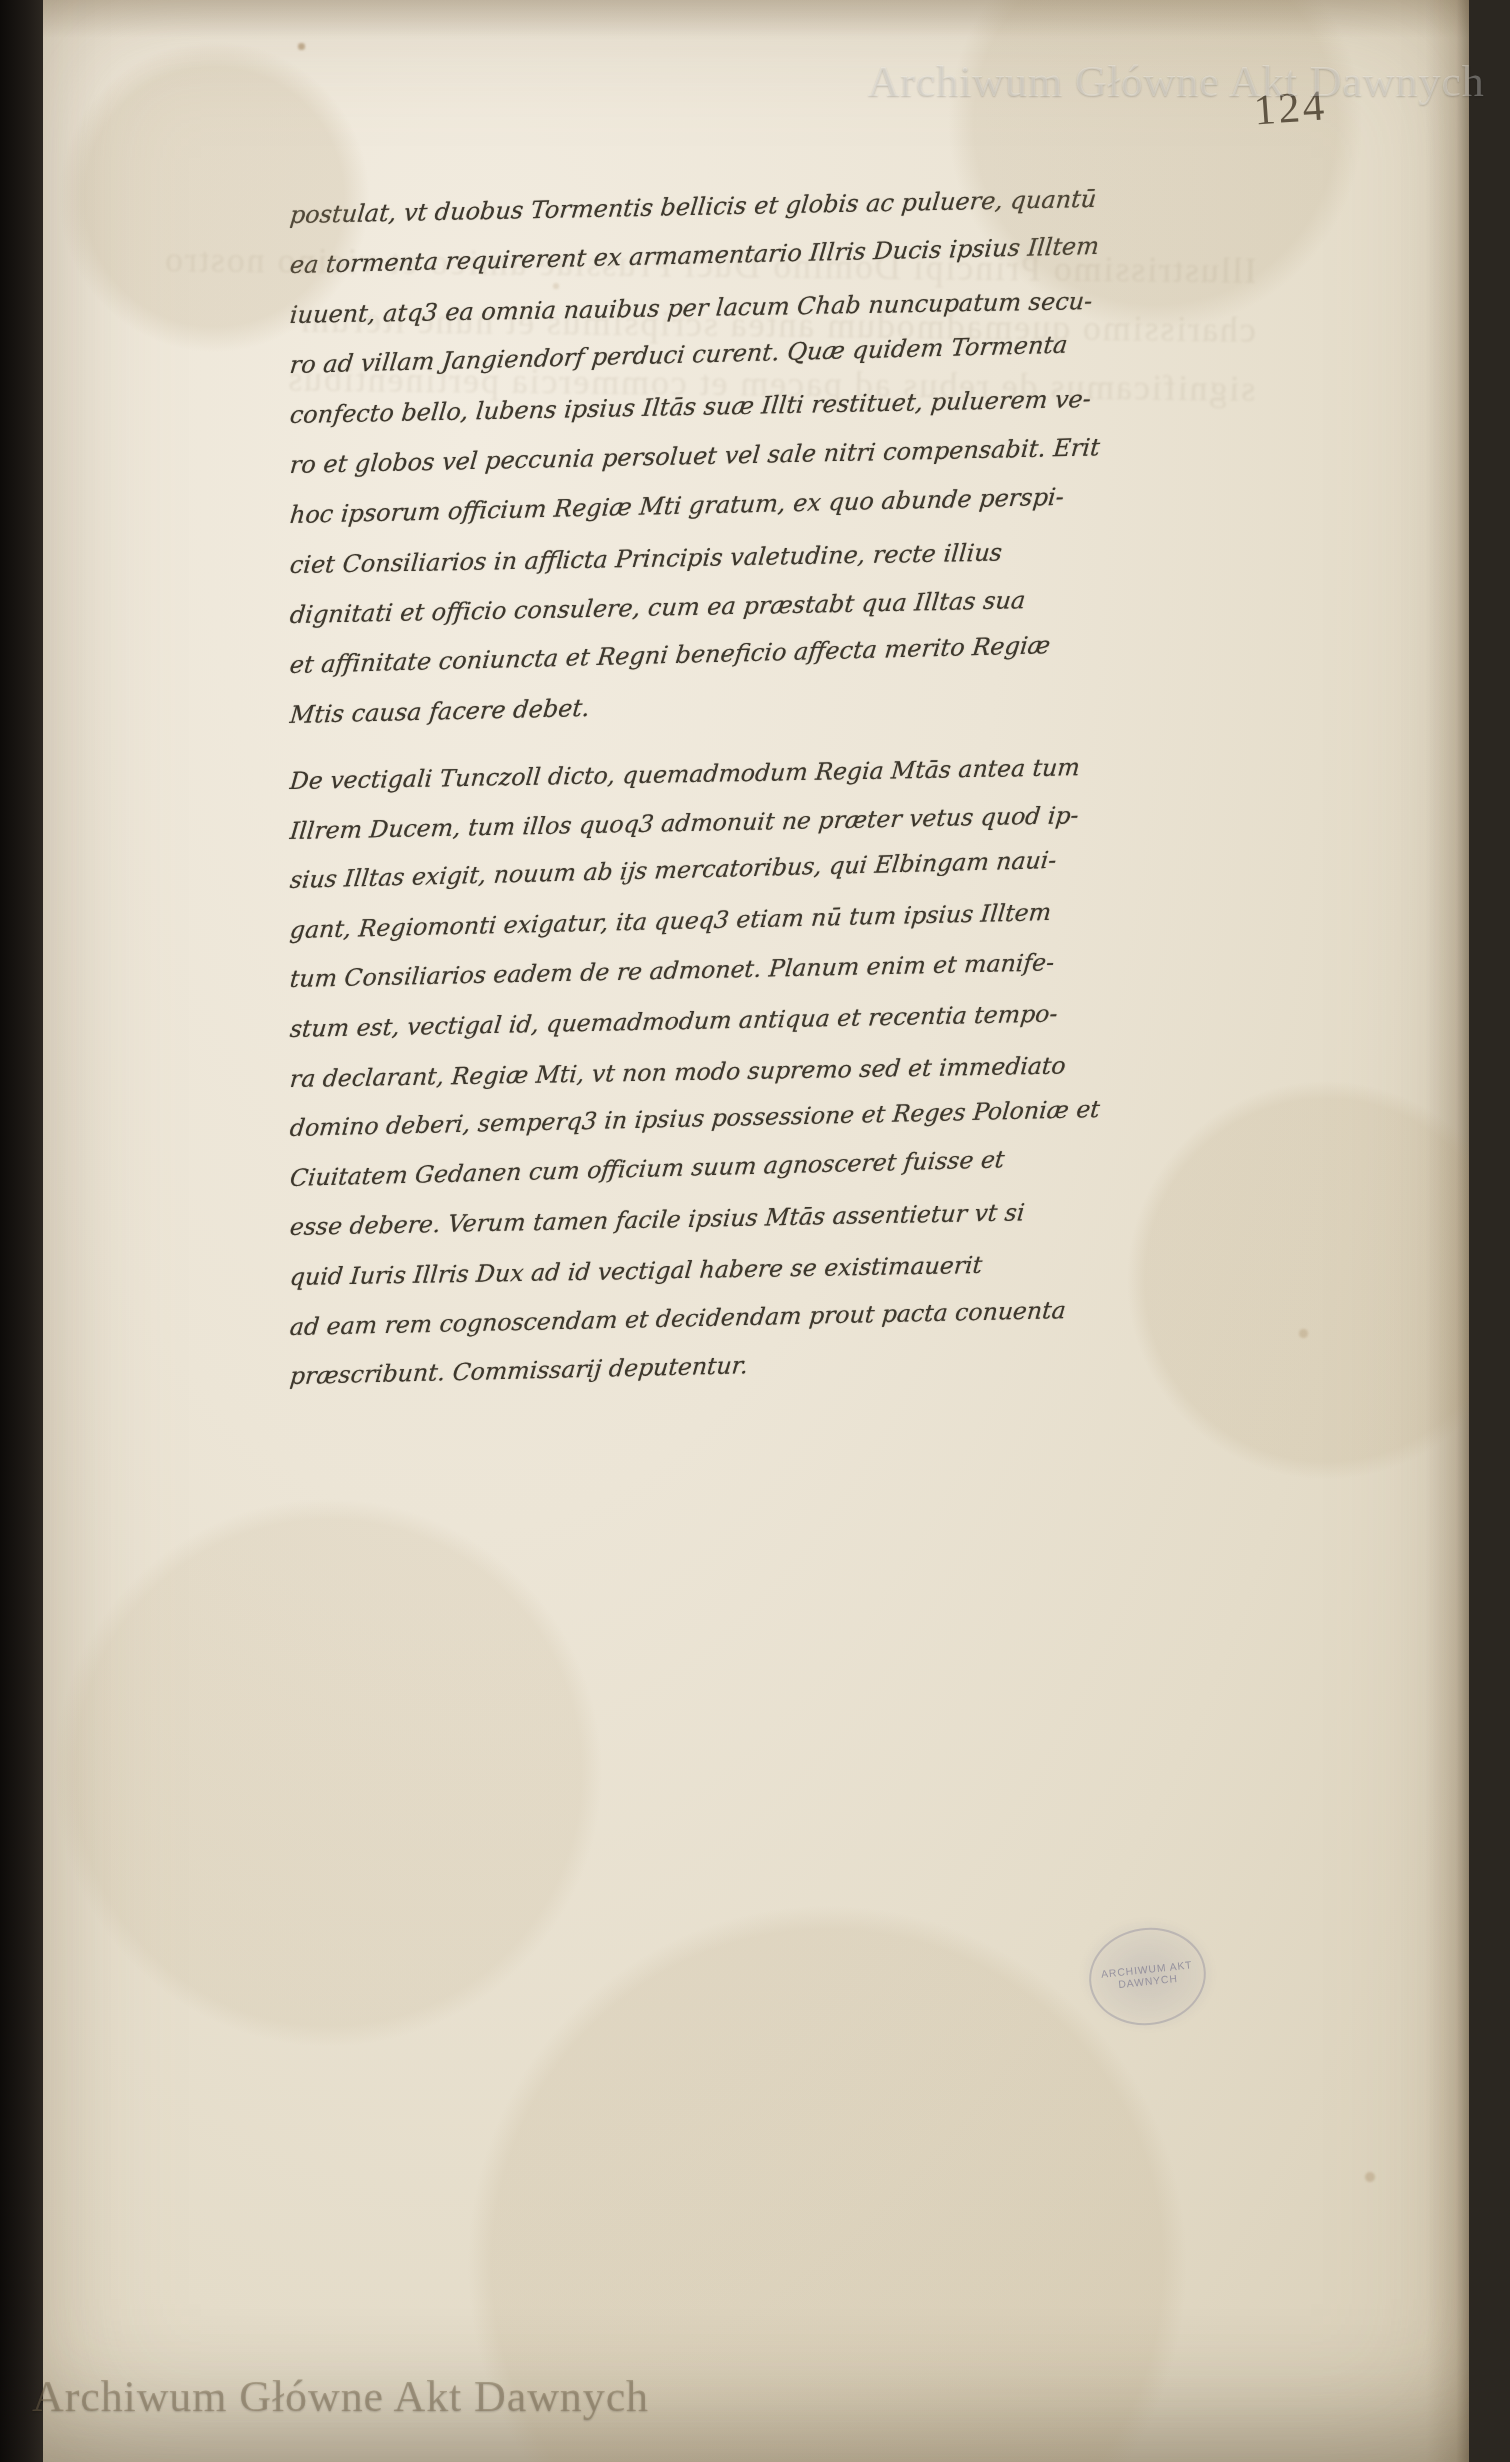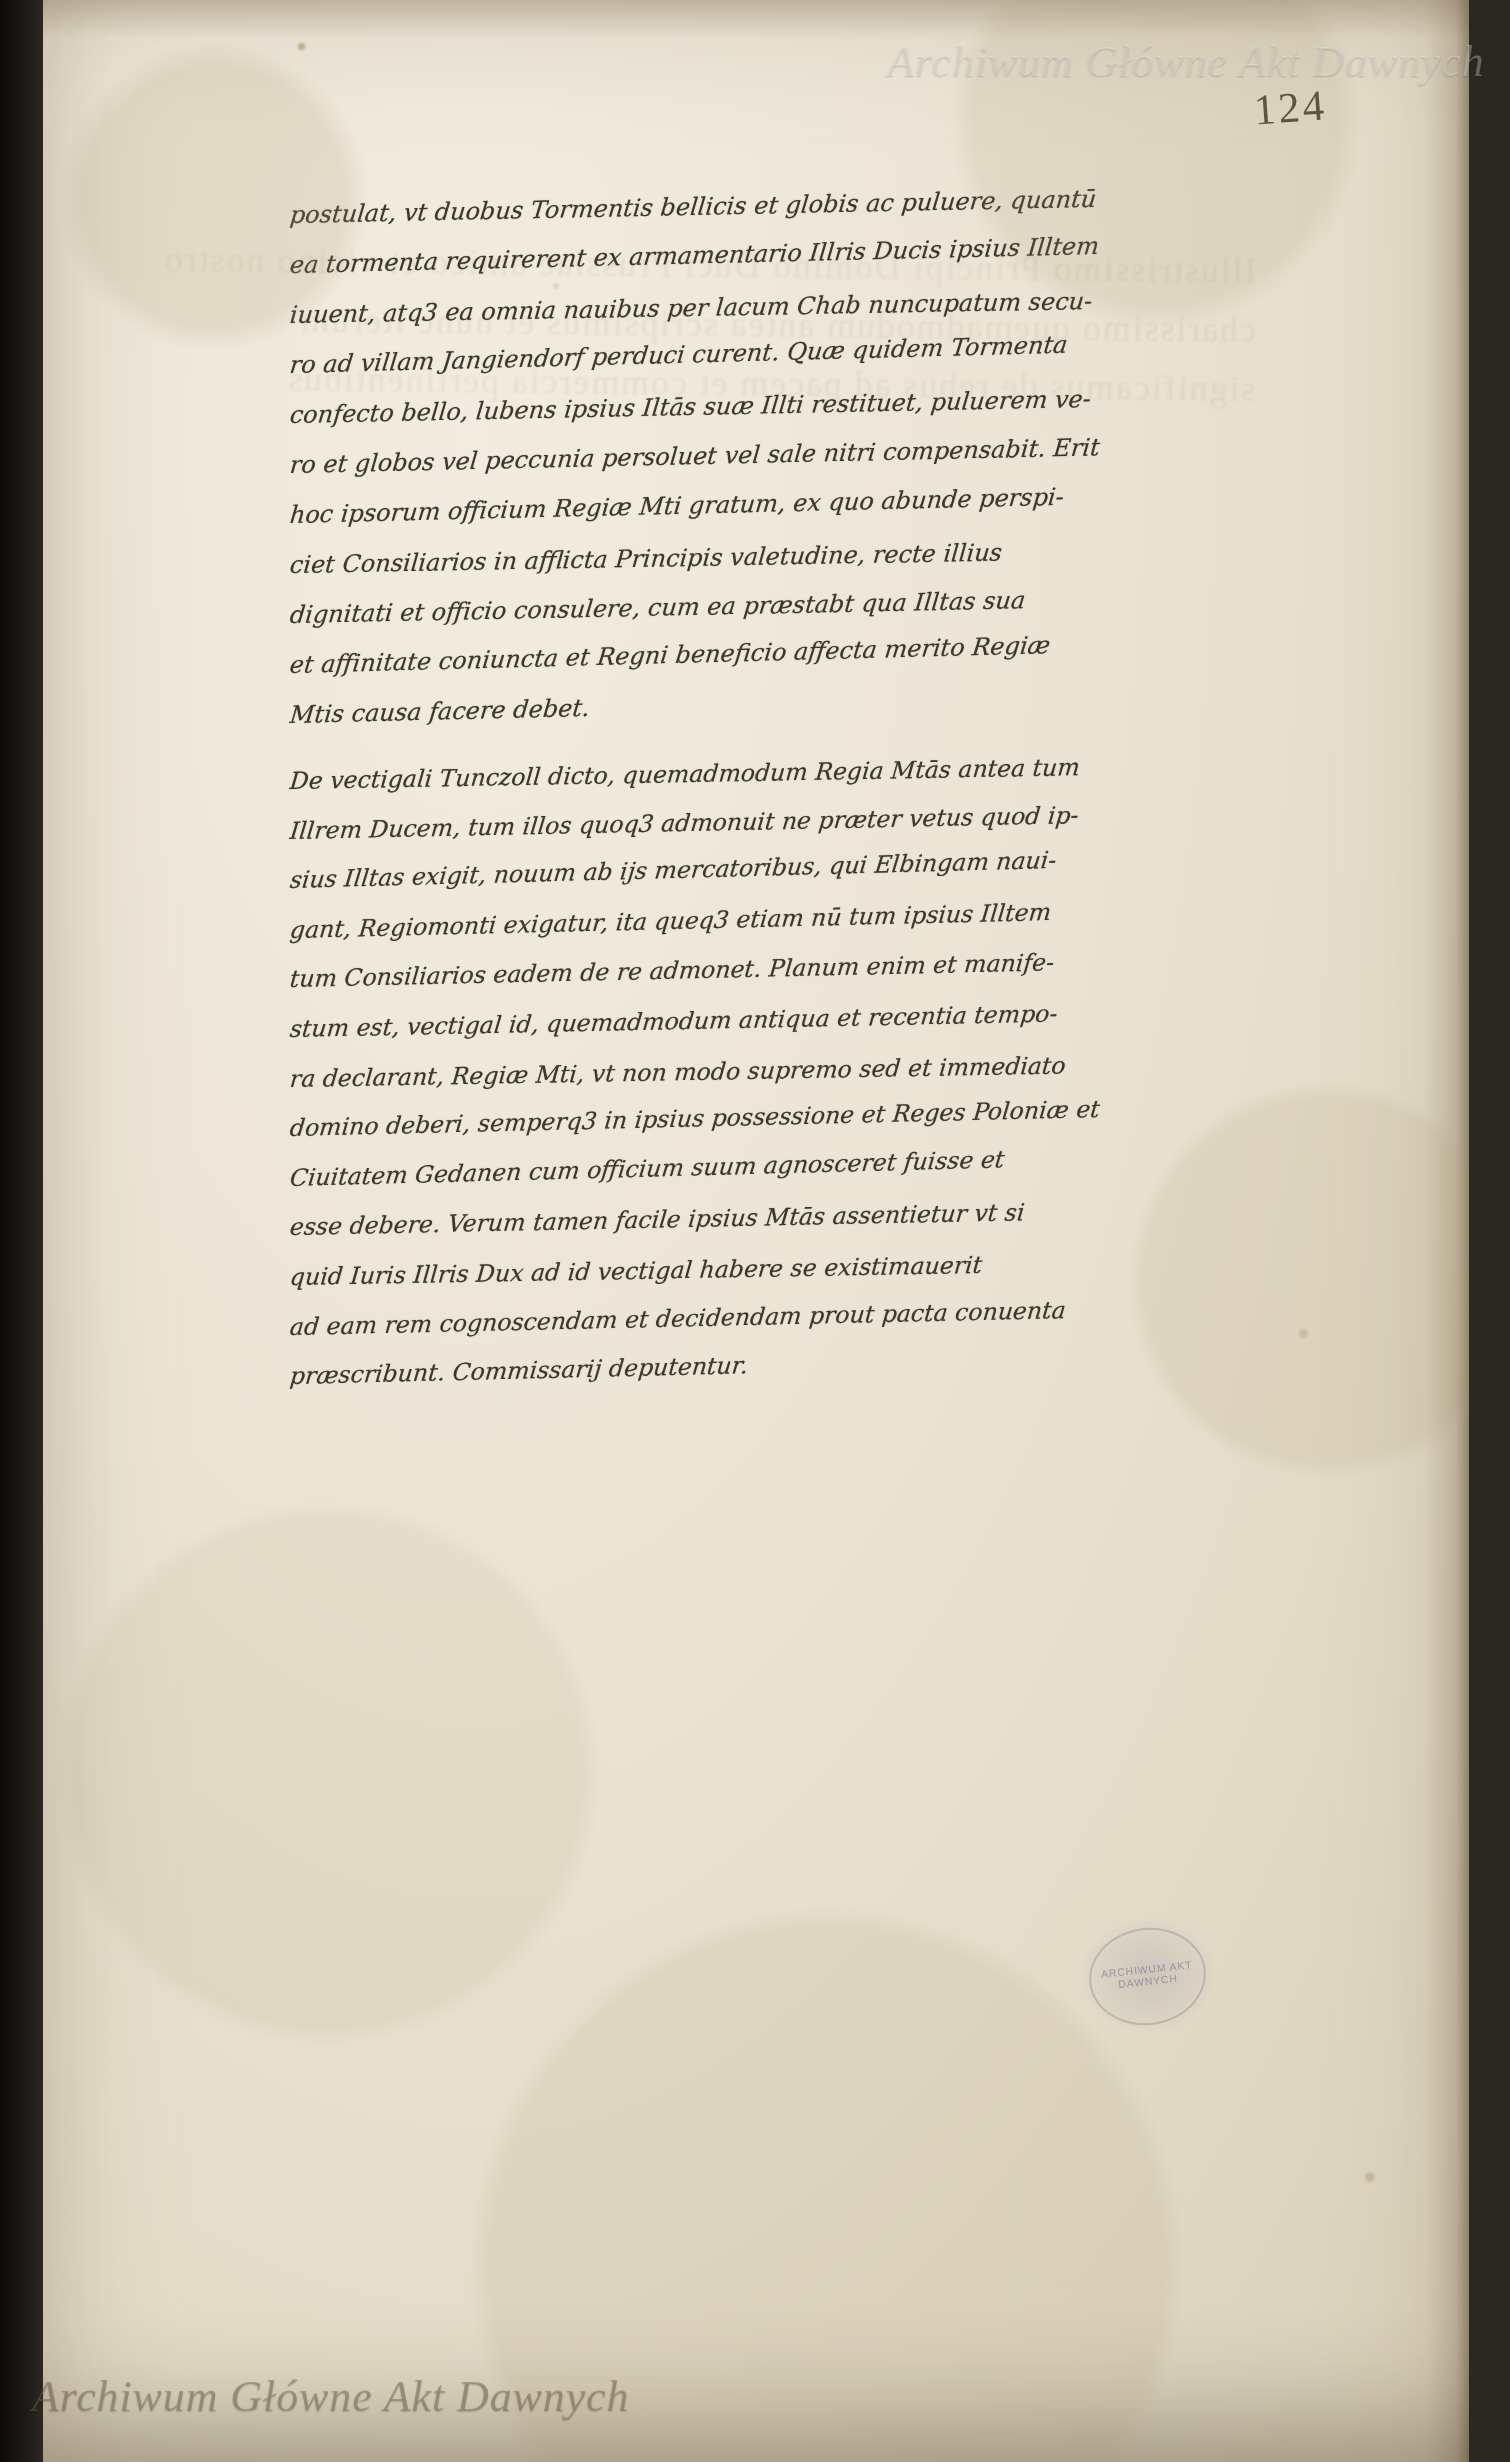--- a/index.html
+++ b/index.html
@@ -181,27 +181,27 @@
     border-radius: 50%;
     background: rgba(140,104,58,0.45);
     filter: blur(0.9px);
     pointer-events: none;
   }
 
   
   .watermark {
     position: absolute;
     font-family: "Liberation Serif", serif;
-    font-style: italic;
     color: rgba(255,255,255,0.30);
     font-size: 44px;
     letter-spacing: 0.9px;
     white-space: nowrap;
     pointer-events: none;
     text-shadow: 0 0.9px 1.9px rgba(0,0,0,0.18);
+    margin-top: 20px;
   }
   .wm-top { right: 26.4px; top: 36px; }
   .wm-bottom { left: 32px; bottom: 40px; color: rgba(120,104,78,0.45); }
 
   .page-shadow {
     position: absolute;
     inset: 0;
     pointer-events: none;
     box-shadow: inset 0 -85px 113px -57px rgba(60,48,30,0.35);
   }

